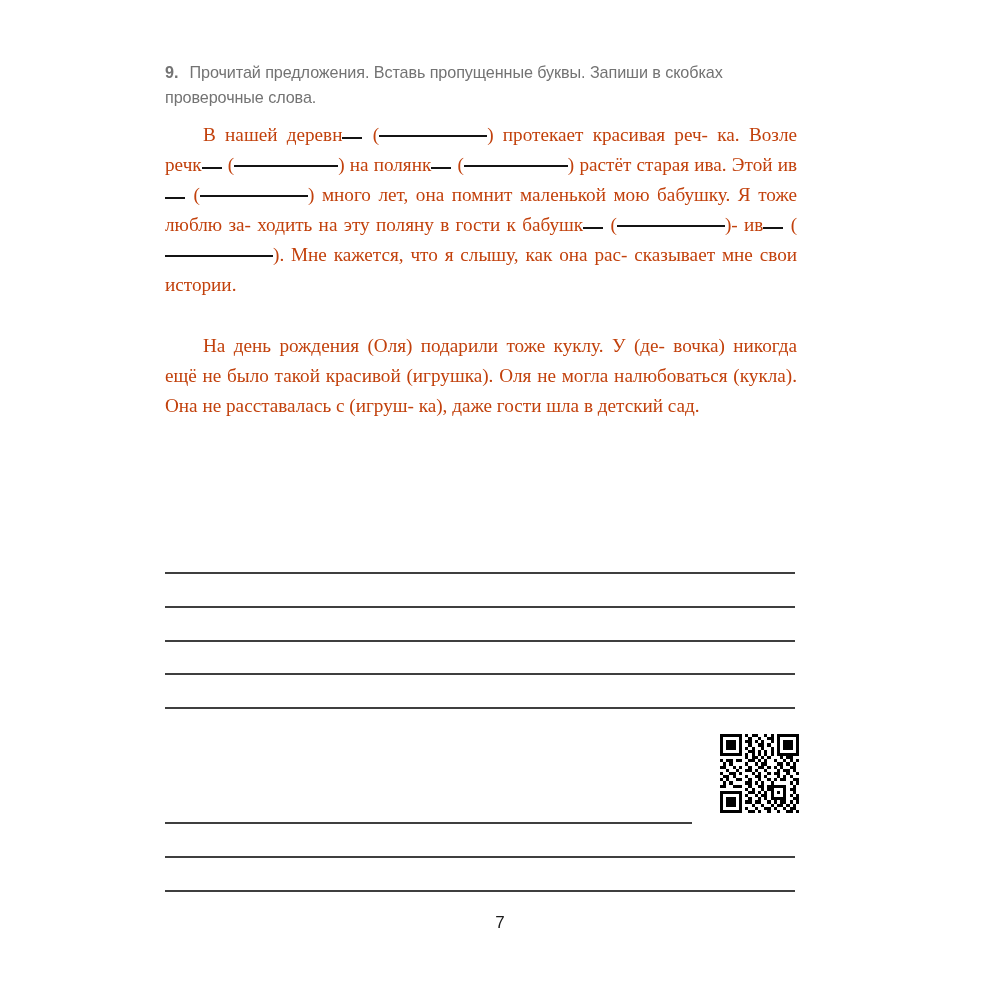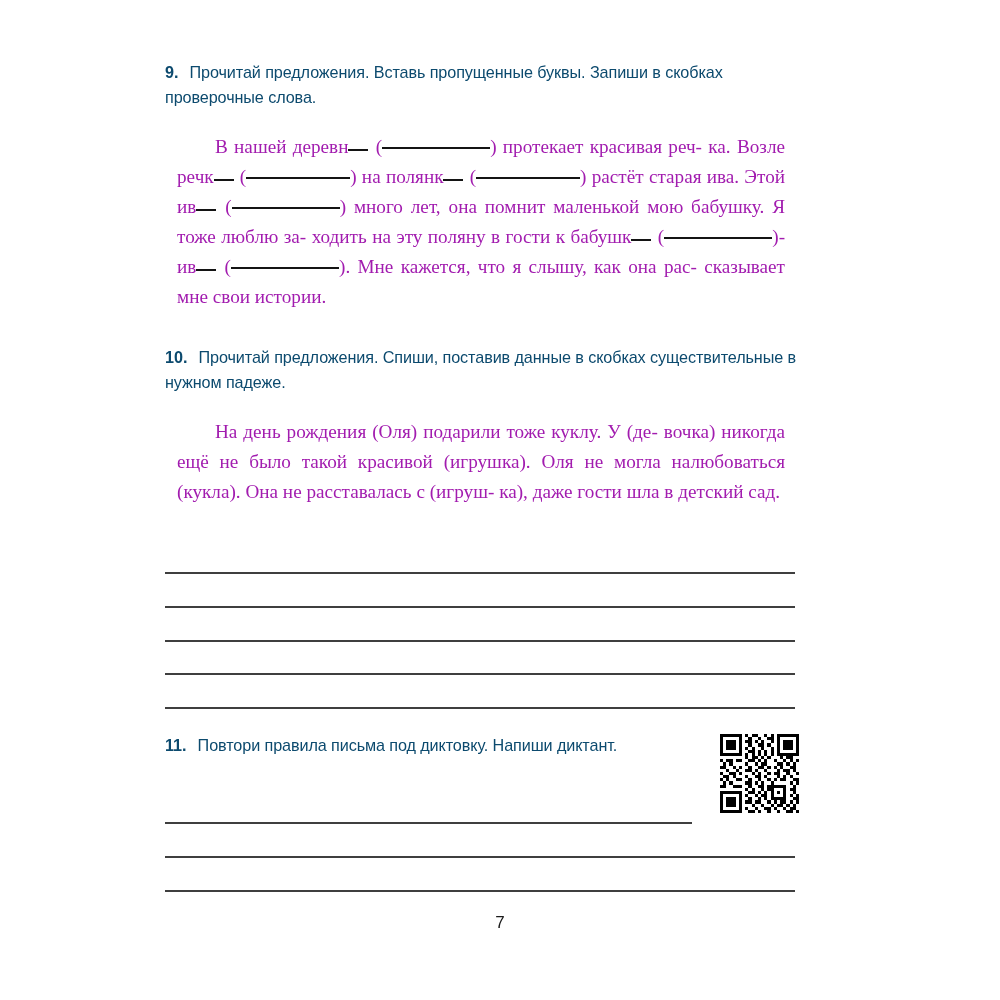--- a/index.html
+++ b/index.html
@@ -30,39 +30,39 @@
     top: 60px;
     width: 632px;
   }
 
   
   .ex-head {
     font-family: "Liberation Sans", sans-serif;
     font-size: 16.2px;
     line-height: 25px;
     letter-spacing: -0.1px;
-    color: #0c4a6e;
+    color: #737373;
     text-indent: 0;
   }
   .ex-num {
     font-weight: bold;
     letter-spacing: 0px;
   }
   .ex-num-gap { display: inline-block; width: 11px; }
 
   
   .body-par {
     font-family: "Liberation Serif", serif;
     font-size: 19.2px;
     line-height: 30px;
-    color: #a21caf;
+    color: #c2410c;
     text-align: justify;
     text-justify: inter-word;
     hyphens: manual;
-    margin: 12px;
+    margin: 0;
   }
   .body-par.first-indent { text-indent: 38px; }
 
   
   .gap {
     display: inline-block;
     width: 20px;
     border-bottom: 2.2px solid #141414;
     vertical-align: 2px;
     margin: 0 1px 0 0;
@@ -126,47 +126,39 @@
       <span>ка. Возле речк</span><span class="gap"></span><span> (</span><span class="blank w2"></span><span>) на полянк</span><span class="gap"></span><span> (</span><span class="blank w2"></span><span>)</span>
       <span>растёт старая ива. Этой ив</span><span class="gap"></span><span> (</span><span class="blank"></span><span>) много лет,</span>
       <span>она помнит маленькой мою бабушку. Я тоже люблю за-</span>
       <span>ходить на эту поляну в гости к бабушк</span><span class="gap"></span><span> (</span><span class="blank"></span><span>)-</span>
       <span>ив</span><span class="gap"></span><span> (</span><span class="blank"></span><span>). Мне кажется, что я слышу, как она рас-</span>
       <span>сказывает мне свои истории.</span>
     </div>
 
     <div class="spacer-9-10"></div>
 
-    <div class="ex-head">
-      <span class="ex-num">10.</span><span class="ex-num-gap"></span><span>Прочитай предложения. Спиши, поставив данные в скобках существительные в нужном падеже.</span>
-    </div>
 
     <div class="spacer-head-body"></div>
 
     <div class="body-par first-indent">
       <span>На день рождения (Оля) подарили тоже куклу. У (де-</span>
       <span>вочка) никогда ещё не было такой красивой (игрушка). Оля</span>
       <span>не могла налюбоваться (кукла). Она не расставалась с (игруш-</span>
       <span>ка), даже гости шла в детский сад.</span>
     </div>
   </div>
 
   <div class="rules">
     <div class="rule" style="top:572px; width:630px;"></div>
     <div class="rule" style="top:606px; width:630px;"></div>
     <div class="rule" style="top:640px; width:630px;"></div>
     <div class="rule" style="top:673px; width:630px;"></div>
     <div class="rule" style="top:707px; width:630px;"></div>
   </div>
 
-  <div style="position:absolute; left:165px; top:733px; width:530px;">
-    <div class="ex-head">
-      <span class="ex-num">11.</span><span class="ex-num-gap"></span><span>Повтори правила письма под диктовку. Напиши диктант.</span>
-    </div>
-  </div>
 
   <svg class="qr" style="left:714px; top:734px;" width="91" height="79" viewBox="0 0 25 25" shape-rendering="crispEdges" aria-hidden="true">
     <rect x="0" y="0" width="25" height="25" fill="#ffffff"></rect>
     <g fill="#000000">
 
       <rect x="0" y="0" width="7" height="1"></rect>
         <rect x="0" y="6" width="7" height="1"></rect>
       <rect x="0" y="0" width="1" height="7"></rect>
         <rect x="6" y="0" width="1" height="7"></rect>
       <rect x="2" y="2" width="3" height="3"></rect>

